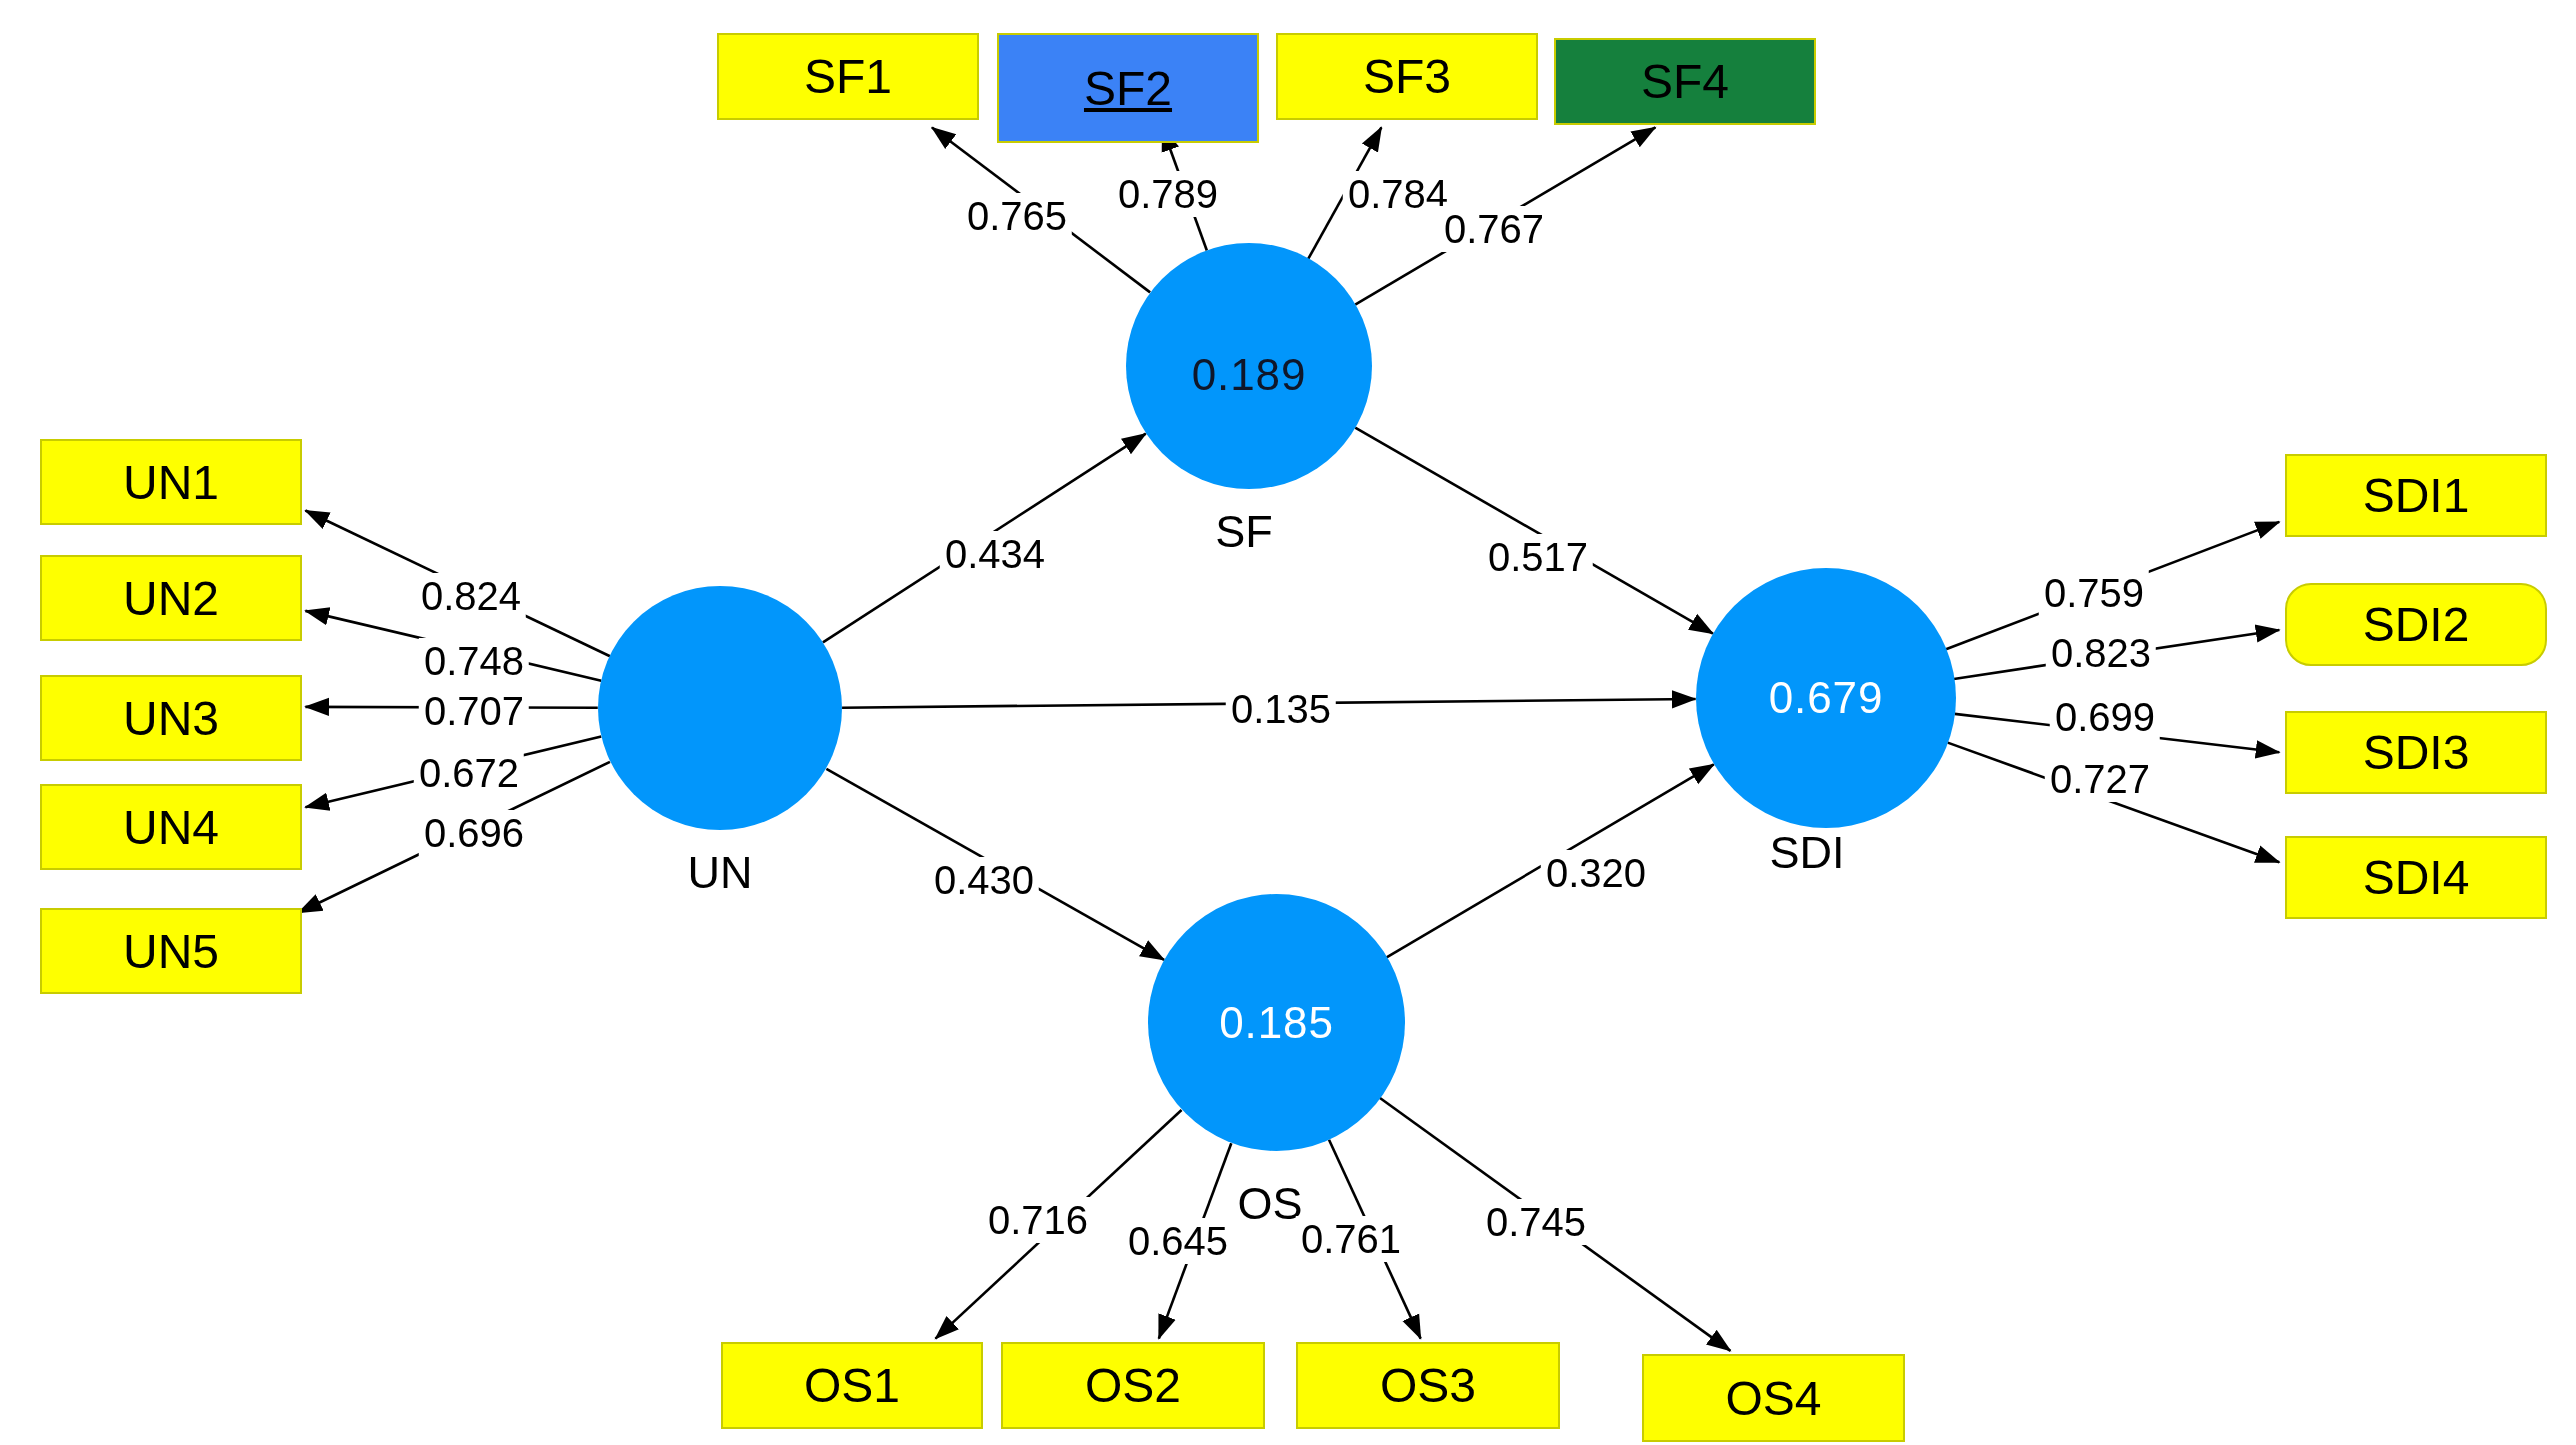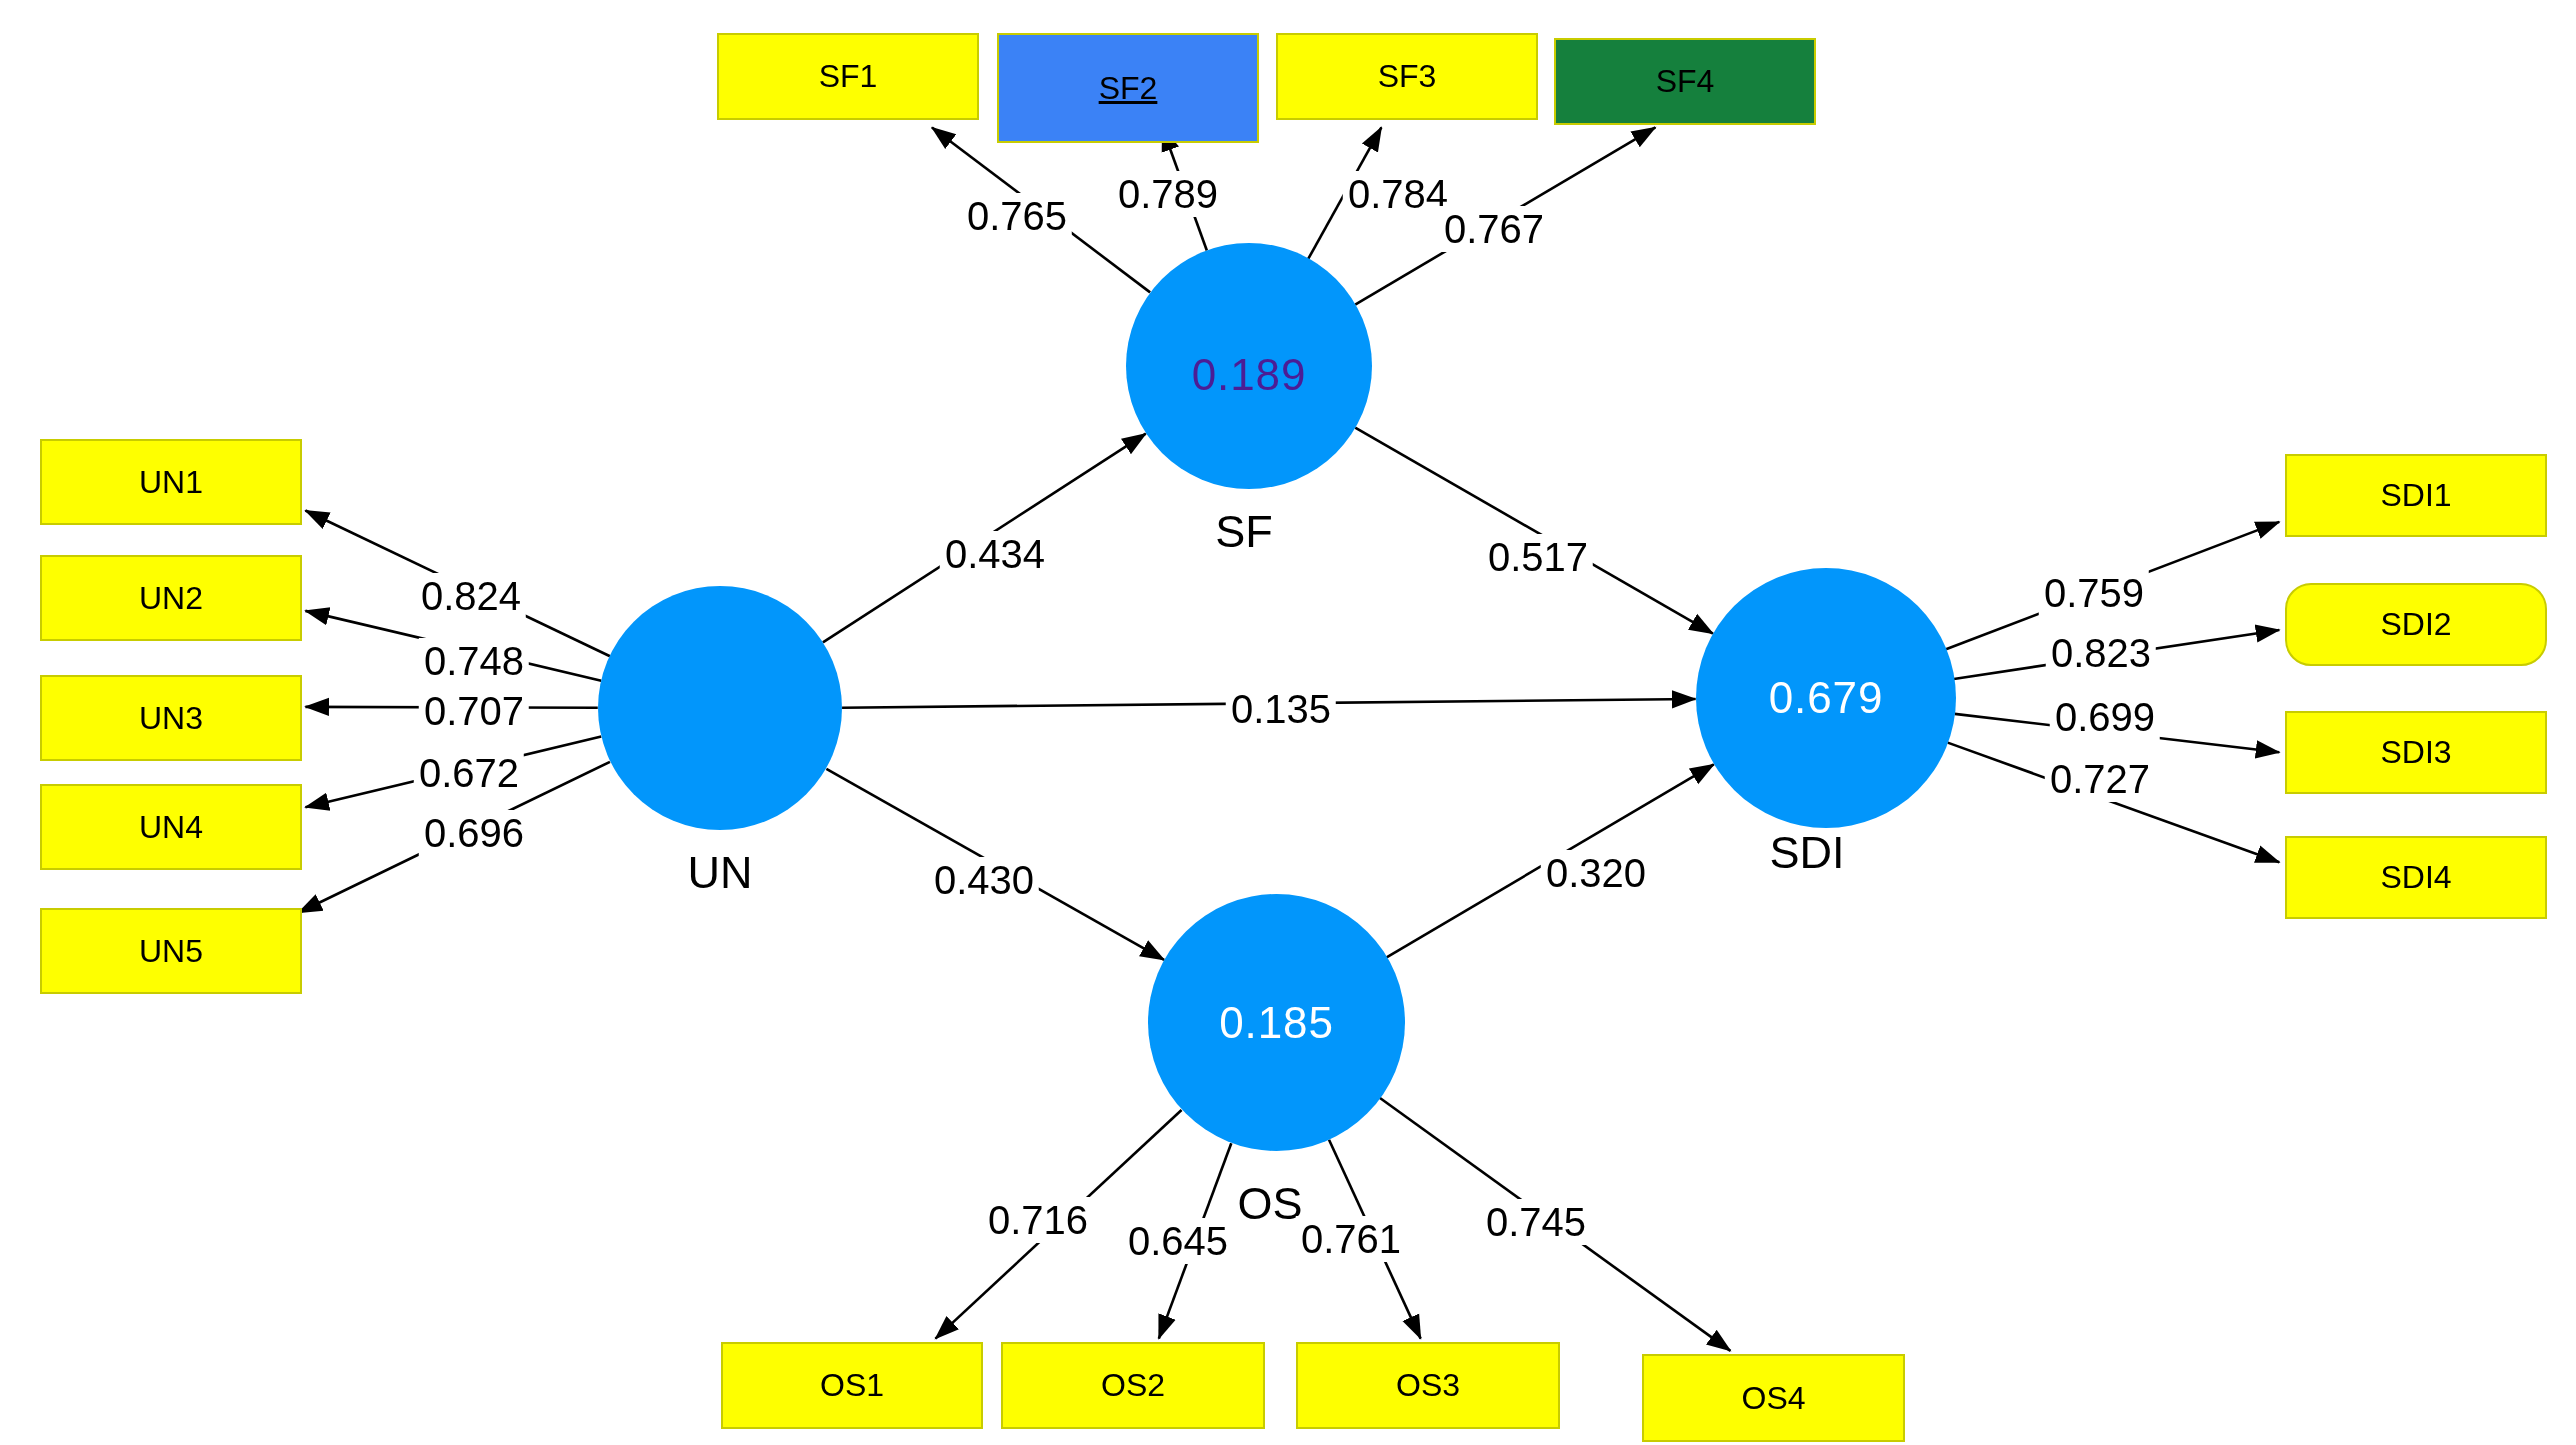--- a/index.html
+++ b/index.html
@@ -7,21 +7,21 @@
     position:relative;
     font-family:"Liberation Sans", sans-serif;
     overflow:hidden;
   }
   #diagram svg{position:absolute;left:0;top:0;}
   .indicator{
     position:absolute;
     box-sizing:border-box;
     border:2.6px solid #c8cc00;
     display:flex;align-items:center;justify-content:center;
-    font-size:32px;color:#000;
+    font-size:48px;color:#000;
   }
   .latent{
     position:absolute;
     border-radius:50%;
     display:flex;align-items:center;justify-content:center;
   }
   .latent-value{
     font-size:44px;color:#ffffff;letter-spacing:0.9px;
   }
   .latent-label{
@@ -121,21 +121,21 @@
       <span>OS3</span>
     </div>
     <div class="indicator" style="left: 1642px; top: 1354px; width: 263px; height: 88px; background: rgb(254, 255, 0); border-color: rgb(200, 204, 0);">
       <span>OS4</span>
     </div>
     <div class="latent" style="left: 598px; top: 586px; width: 244px; height: 244px; background: rgb(2, 150, 251);">
       <span class="latent-value" style="color: rgb(255, 255, 255);"></span>
     </div>
     <span class="latent-label" style="left: 720px; top: 873px;">UN</span>
     <div class="latent" style="left: 1126px; top: 243px; width: 246px; height: 246px; background: rgb(2, 150, 251);">
-      <span class="latent-value" style="color: #4c1d95; margin-top: 17px;">0.189</span>
+      <span class="latent-value" style="color: #0f172a; margin-top: 17px;">0.189</span>
     </div>
     <span class="latent-label" style="left: 1244px; top: 532px;">SF</span>
     <div class="latent" style="left: 1148px; top: 894px; width: 257px; height: 257px; background: rgb(2, 150, 251);">
       <span class="latent-value" style="color: rgb(255, 255, 255);">0.185</span>
     </div>
     <span class="latent-label" style="left: 1270px; top: 1204px;">OS</span>
     <div class="latent" style="left: 1696px; top: 568px; width: 260px; height: 260px; background: rgb(2, 150, 251);">
       <span class="latent-value" style="color: rgb(255, 255, 255);">0.679</span>
     </div>
     <span class="latent-label" style="left: 1807px; top: 853px;">SDI</span>

